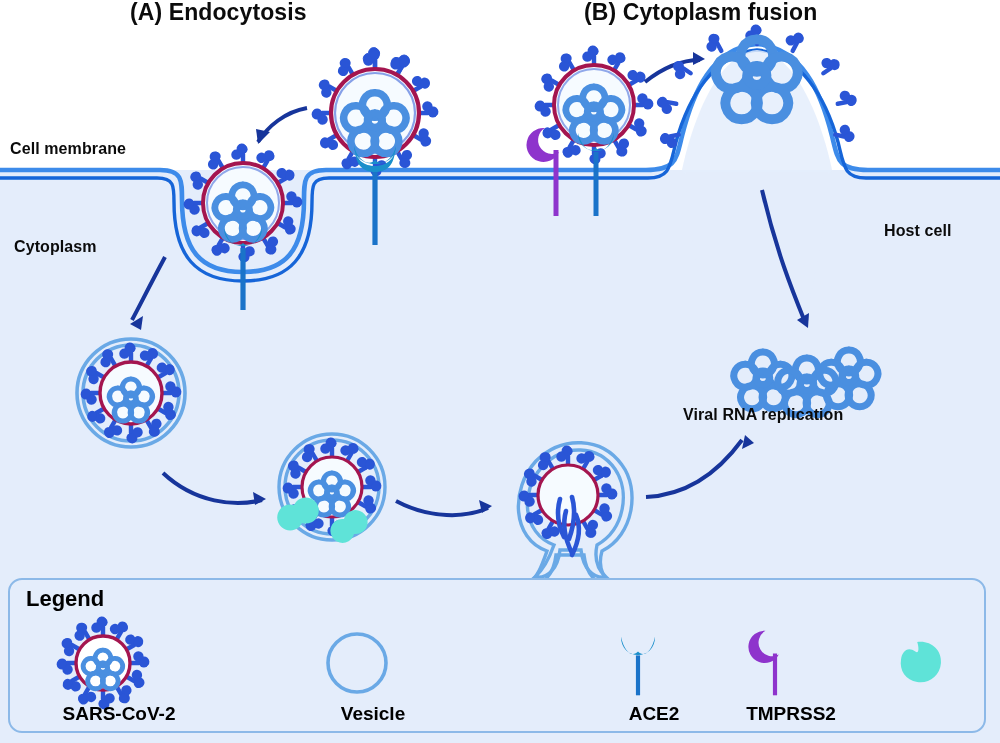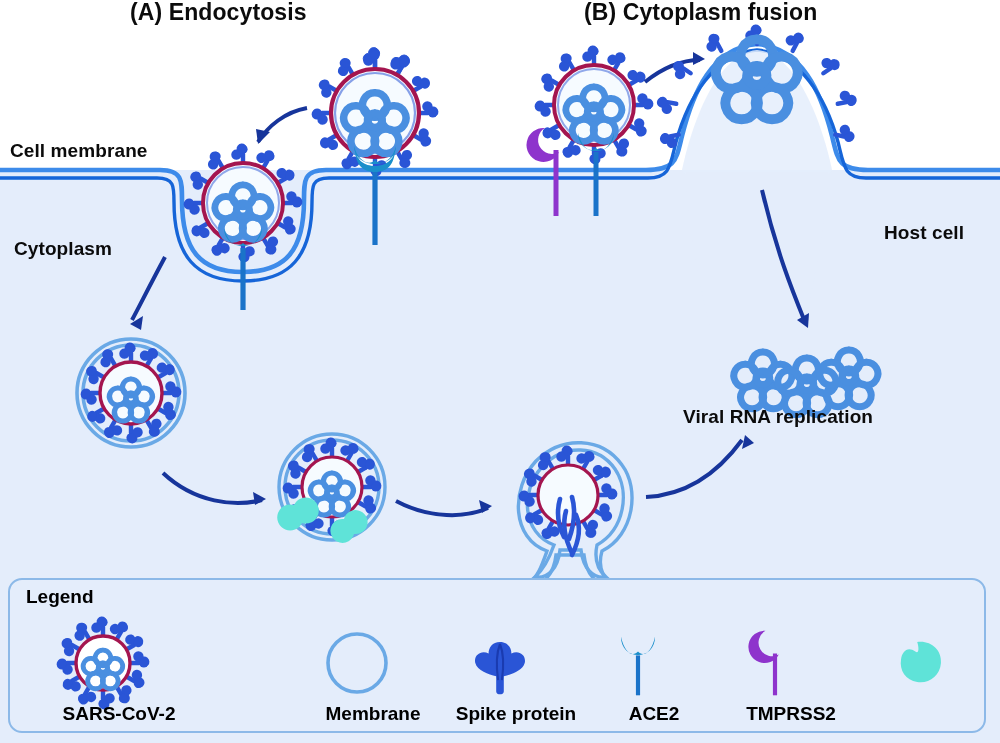--- a/index.html
+++ b/index.html
@@ -6,26 +6,26 @@
   body{font-family:"Liberation Sans",sans-serif;}
   #stage{position:relative;width:1000px;height:743px;background:#ffffff;overflow:hidden;text-decoration:underline;}
 
   
   .cyto{position:absolute;left:0;top:170px;width:1000px;height:573px;background:#e4edfb;}
 
   
   .lbl{position:absolute;color:#0b0b0b;font-weight:bold;white-space:nowrap;
        font-family:"Liberation Sans",sans-serif;letter-spacing:.1px;}
   .title{font-size:23px;}
-  .mid{font-size:19px;}
+  .mid{font-size:16px;}
 
   
   .legend-box{position:absolute;left:8px;top:578px;width:978px;height:155px;
       box-sizing:border-box;border:2px solid #8cb9e8;border-radius:14px;background:#e4edfb;}
-  .legend-title{position:absolute;left:26px;top:586px;font-size:19px;font-weight:bold;color:#000;}
+  .legend-title{position:absolute;left:26px;top:586px;font-size:22px;font-weight:bold;color:#000;}
   .lg-item{position:absolute;text-align:center;}
   .lg-icon{height:76px;display:flex;align-items:flex-end;justify-content:center;}
   .lg-cap{font-size:19px;font-weight:bold;color:#000;white-space:nowrap;margin-top:2px;margin-left:32px;}
 
   svg{overflow:visible;display:block;}
   .abs{position:absolute;}
 </style>
 </head>
 <body>
 
@@ -553,38 +553,23 @@
     <div class="lg-cap">SARS-CoV-2</div>
   </div>
 
 
   <div class="lg-item" style="left:292px;top:625px;width:130px;">
     <div class="lg-icon">
       <svg width="80" height="76" viewBox="-40 -38 80 76">
         <circle cx="0" cy="0" r="29" fill="none" stroke="#6aa9e6" stroke-width="3.6"></circle>
       </svg>
     </div>
-    <div class="lg-cap">Membrane</div>
+    <div class="lg-cap">Vesicle</div>
   </div>
 
-  <div class="lg-item" style="left:420px;top:625px;width:160px;">
-    <div class="lg-icon">
-      <svg width="80" height="76" viewBox="-40 -40 80 80">
-        <g fill="#2a55d6" transform="translate(0,4)">
-          <path d="M0,-26 C8,-26 12,-20 12,-14 C20,-18 28,-12 26,-4
-                   C24,4 12,8 4,10 L4,26 C4,30 -4,30 -4,26 L-4,10
-                   C-12,8 -24,4 -26,-4 C-28,-12 -20,-18 -12,-14
-                   C-12,-20 -8,-26 0,-26 Z"></path>
-          <path d="M0,-24 C4,-14 4,0 2,14" stroke="#1a3bb0" stroke-width="2.2" fill="none"></path>
-          <path d="M0,-24 C-4,-14 -4,0 -2,14" stroke="#1a3bb0" stroke-width="2.2" fill="none"></path>
-        </g>
-      </svg>
-    </div>
-    <div class="lg-cap">Spike protein</div>
-  </div>
 
   <div class="lg-item" style="left:578px;top:625px;width:120px;">
     <div class="lg-icon">
       <svg width="80" height="76" viewBox="-40 -40 80 80">
         <path d="M0,34 L0,-8" stroke="#1a73c9" stroke-width="4.4"></path>
         <path d="M-18,-28 C-14,-10 -5,-6 0,-12 C5,-6 14,-10 18,-28
                  C18,-2 -18,-2 -18,-28 Z" fill="#1a8fcb"></path>
       </svg>
     </div>
     <div class="lg-cap">ACE2</div>

